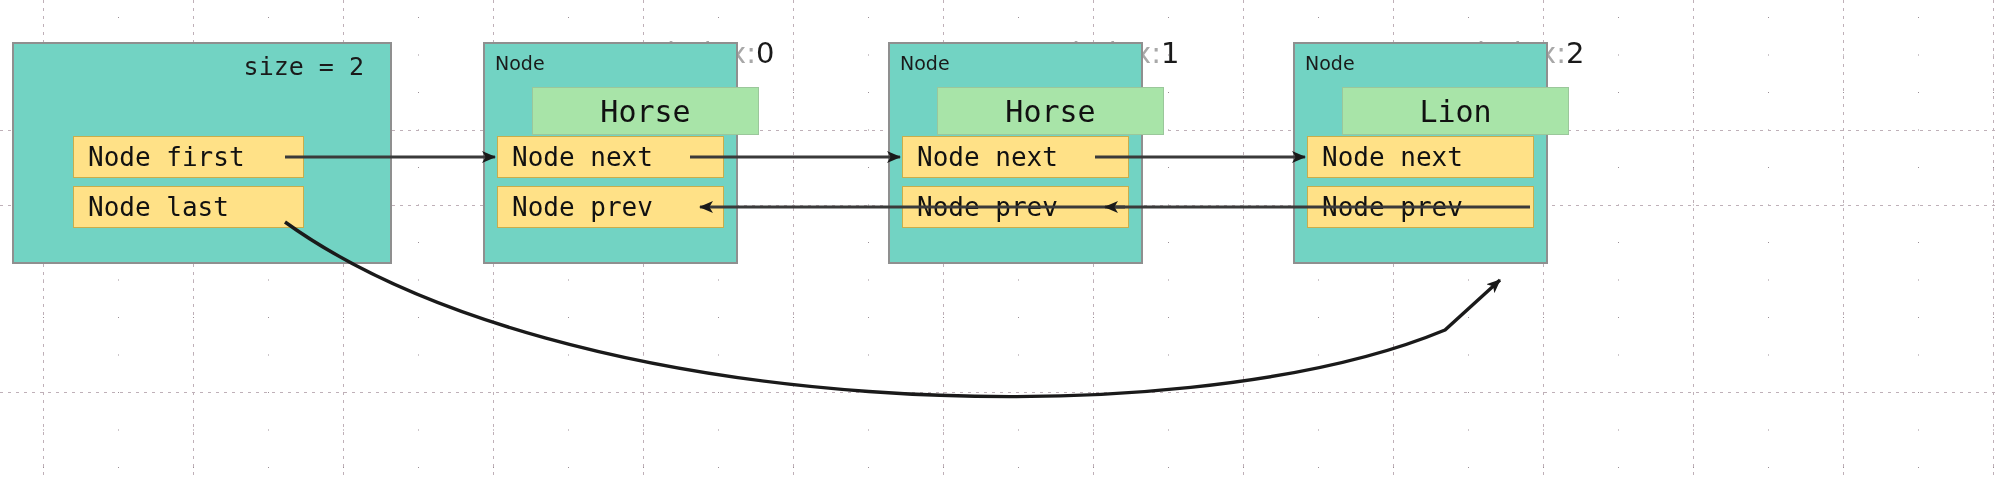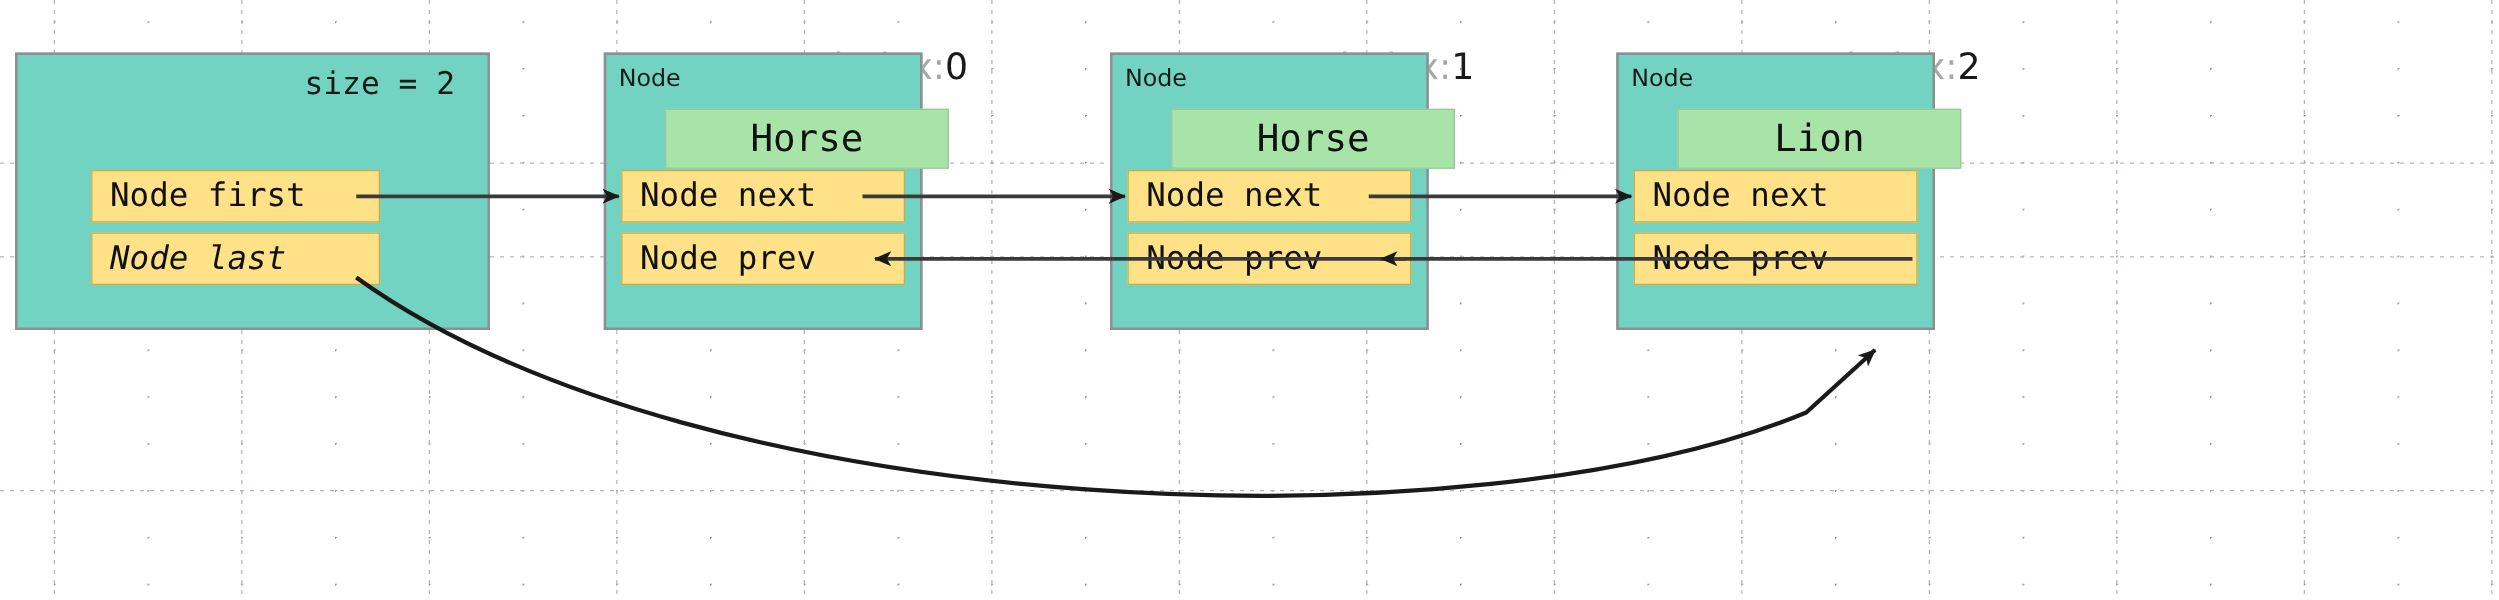--- a/index.html
+++ b/index.html
@@ -148,21 +148,21 @@
   <div class="index-label" style="left:1440px; top:2px;">
     <span class="lbl">index:</span><span class="num">2</span>
   </div>
 
   <div class="outer-box" style="left:12px; top:42px; width:380px; height:222px;">
     <div class="box-title ll-size">size = 2</div>
   </div>
   <div class="field left" style="left:73px; top:136px; width:231px; height:42px;text-align:right;">
     <span>Node first</span>
   </div>
-  <div class="field left" style="left:73px; top:186px; width:231px; height:42px;font-style:italic;">
+  <div class="field left" style="left:73px; top:186px; width:231px; height:42px;">
     <span>Node last</span>
   </div>
 
   <div class="outer-box" style="left:483px; top:42px; width:255px; height:222px;">
     <div class="box-title node-title">Node</div>
   </div>
   <div class="value-field" style="left:497px; top:87px; width:227px; height:48px;">
     <span>Horse</span>
   </div>
   <div class="field left" style="left:497px; top:136px; width:227px; height:42px;">

